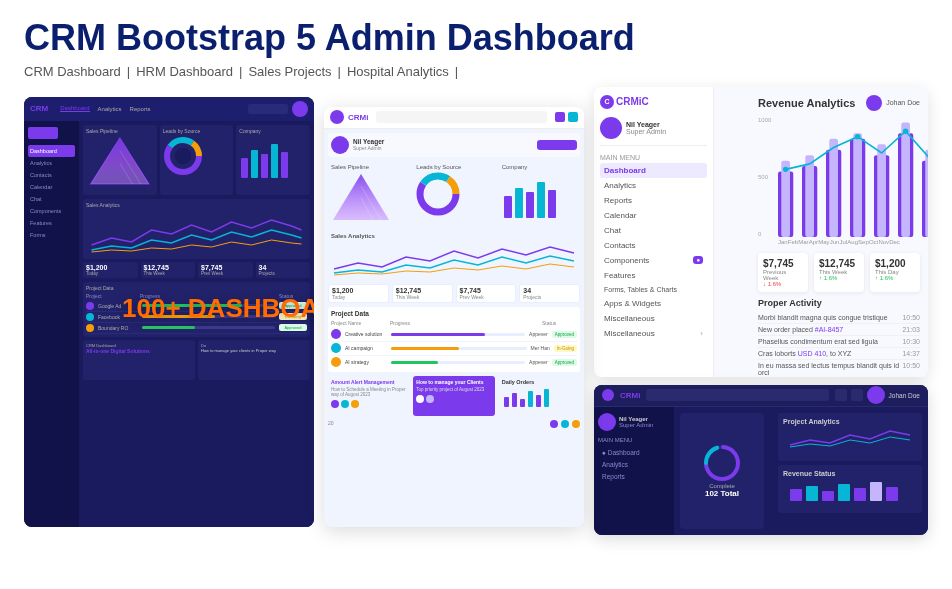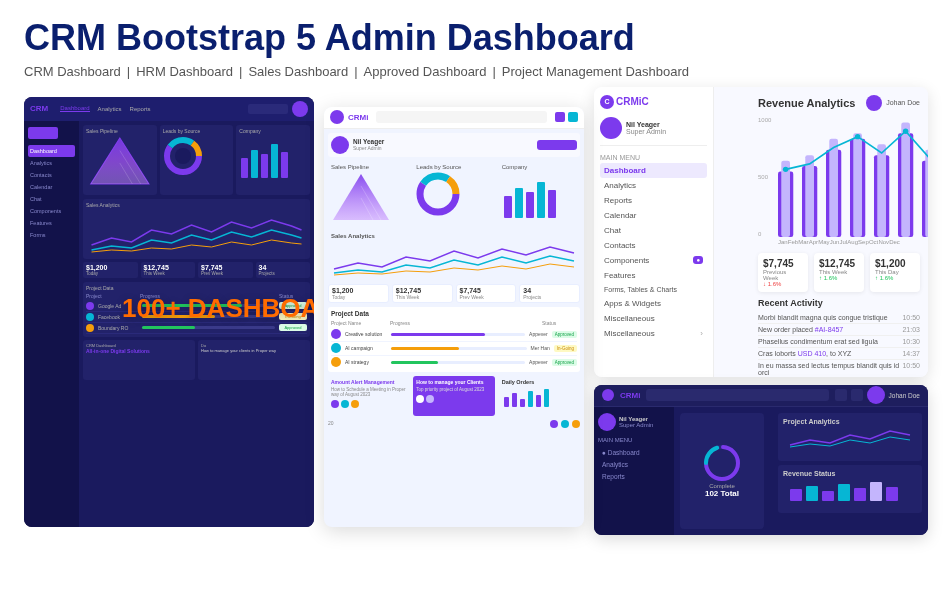--- a/index.html
+++ b/index.html
@@ -537,25 +537,24 @@
 
 <div class="container">
 
   <h1 class="main-title">CRM Bootstrap 5 Admin Dashboard</h1>
 
   <div class="nav-links">
     <span class="nav-link">CRM Dashboard</span>
     <span class="nav-sep">|</span>
     <span class="nav-link">HRM Dashboard</span>
     <span class="nav-sep">|</span>
-    <span class="nav-link">Sales Dashboard</span>
+    <span class="nav-link">Sales Projects</span>
     <span class="nav-sep">|</span>
-    <span class="nav-link">Approved Dashboard</span>
+    <span class="nav-link">Hospital Analytics</span>
     <span class="nav-sep">|</span>
-    <span class="nav-link">Project Management Dashboard</span>
   </div>
 
   <div class="content-area">
 
     <div class="left-preview">
 
       <div class="dashboard-badge">100+ DASHBOARD</div>
 
       <div class="lp-header">
         <div class="lp-logo">CRM</div>
@@ -1001,21 +1000,21 @@
               <div class="stat-label">This Week</div>
               <div class="stat-change">↑ <span>1.6%</span></div>
             </div>
             <div class="stat-card">
               <div class="stat-val">$1,200</div>
               <div class="stat-label">This Day</div>
               <div class="stat-change">↑ <span>1.6%</span></div>
             </div>
           </div>
 
-          <div class="activity-title">Recent Activity</div>
+          <div class="activity-title">Proper Activity</div>
           <div>
             <div class="activity-item">
               <span>Morbi blandit magna quis congue tristique</span>
               <span class="activity-time">10:50</span>
             </div>
             <div class="activity-item">
               <span>New order placed <span class="activity-link">#AI-8457</span></span>
               <span class="activity-time">21:03</span>
             </div>
             <div class="activity-item">

